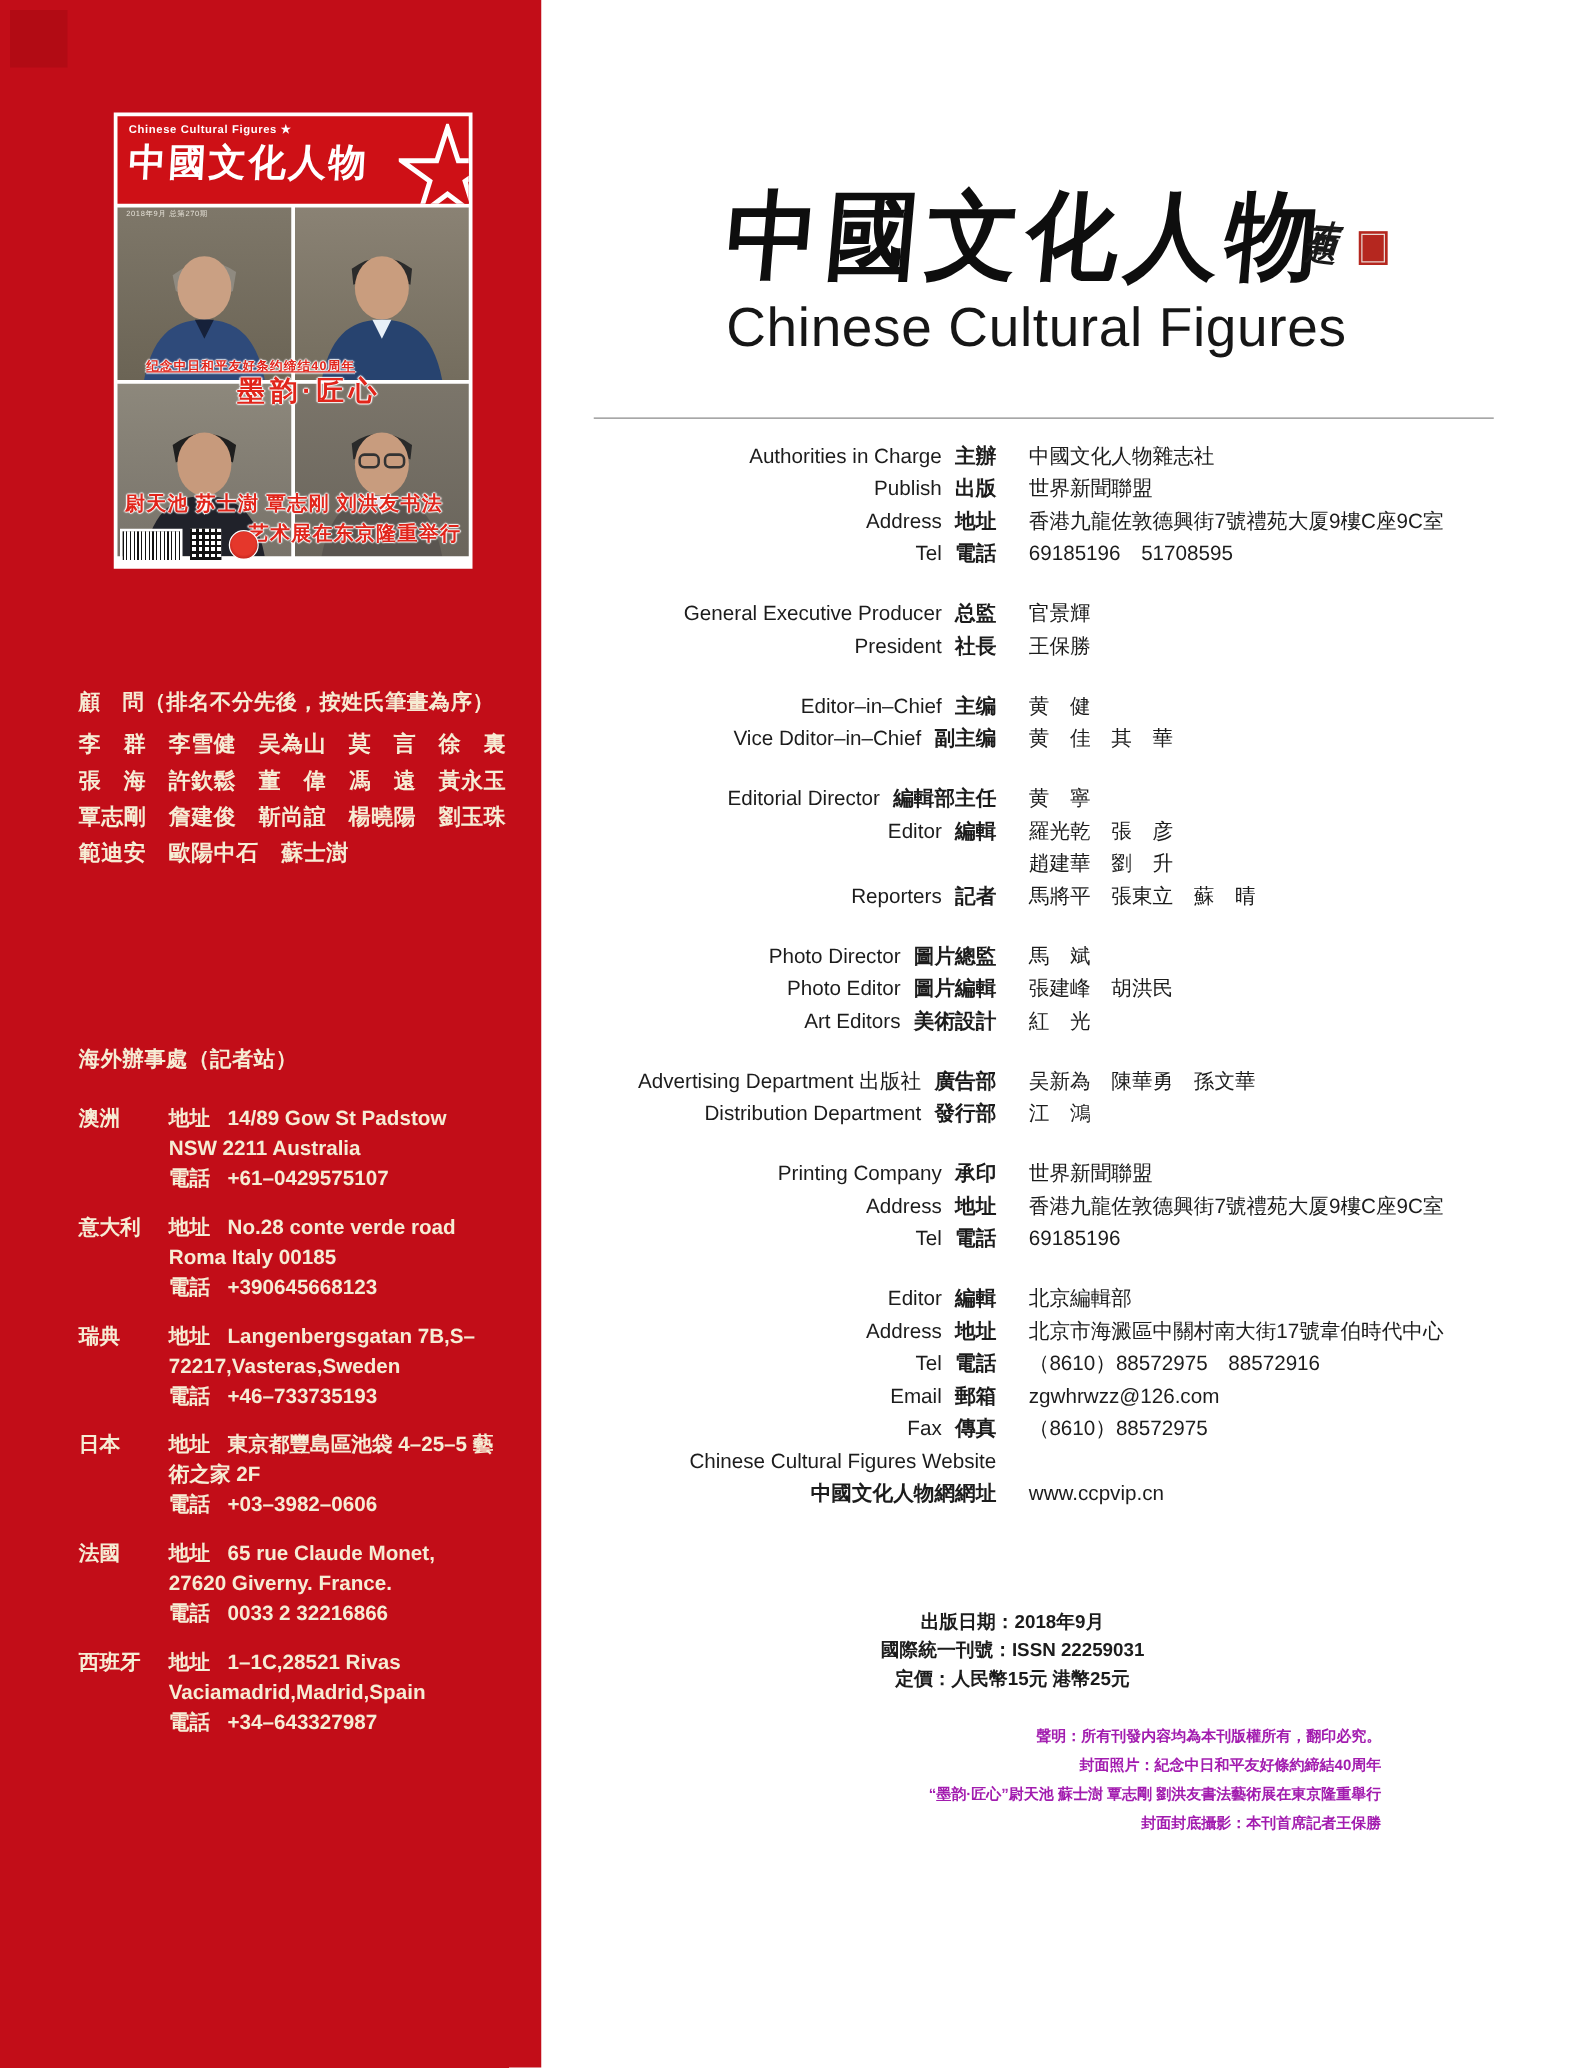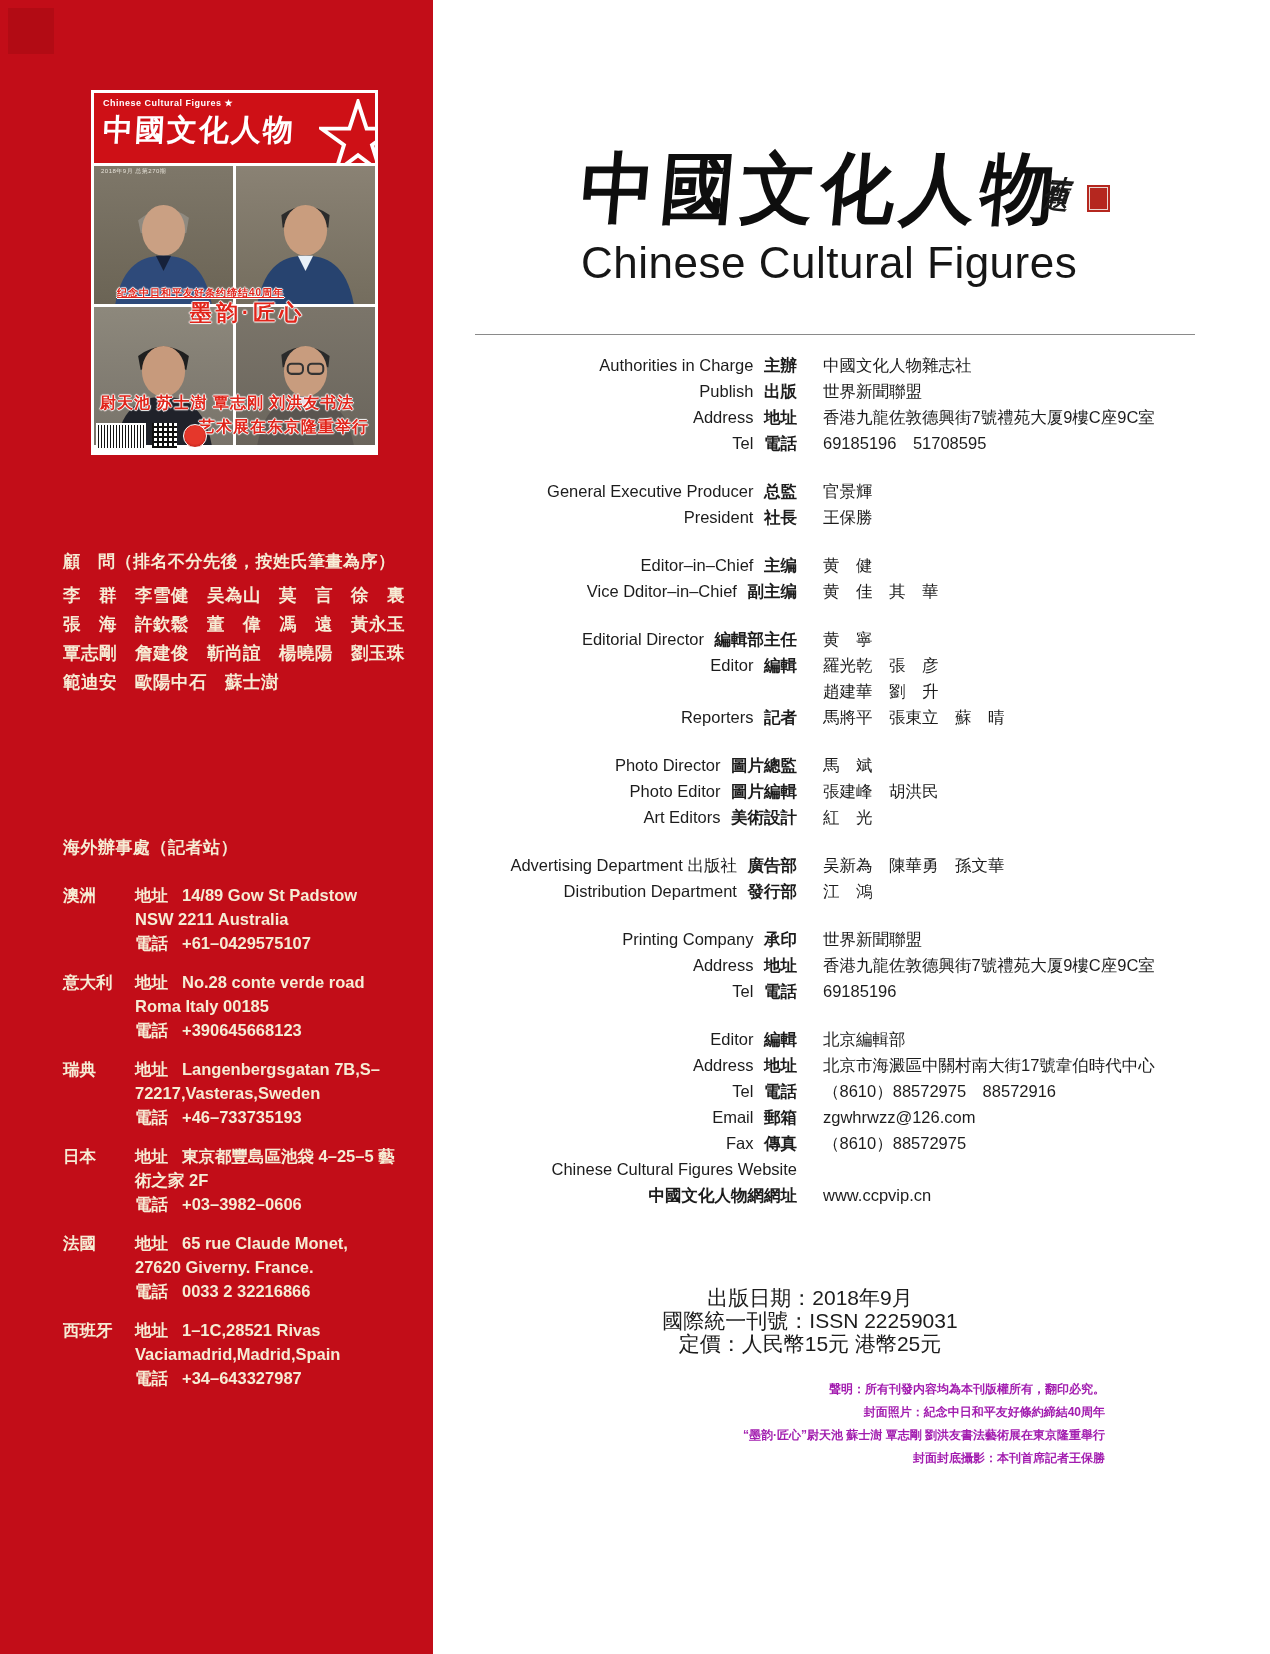--- a/index.html
+++ b/index.html
@@ -66,21 +66,21 @@
            white-space:nowrap;}
   .divider{position:absolute;left:0;top:334px;width:720px;border-top:1.5px solid #8a8a8a;}
   .masthead{position:absolute;left:0;top:352px;width:720px;}
   .m-group{margin-bottom:22px;}
   .m-row{display:flex;align-items:flex-start;font-size:16.5px;line-height:26px;}
   .m-row.stacked{align-items:flex-end;}
   .m-label{width:322px;text-align:right;color:#1c1c1c;flex:none;}
   .m-zh{font-weight:600;margin-left:6px;}
   .m-value{margin-left:26px;width:344px;color:#1c1c1c;}
   .pubinfo{position:absolute;left:0;top:1286px;width:670px;text-align:center;
-           font-size:21px;line-height:23px;color:#1c1c1c;}
+           font-size:15px;line-height:23px;color:#1c1c1c;font-weight:bold;}
   .statement{position:absolute;left:-90px;top:1378px;width:720px;text-align:right;
              font-size:12px;line-height:23px;font-weight:600;color:#a21caf;}
 </style>
 </head>
 <body>
 
 <div class="sidebar">
   <div class="corner-mark"></div>
 
   <div class="cover">

